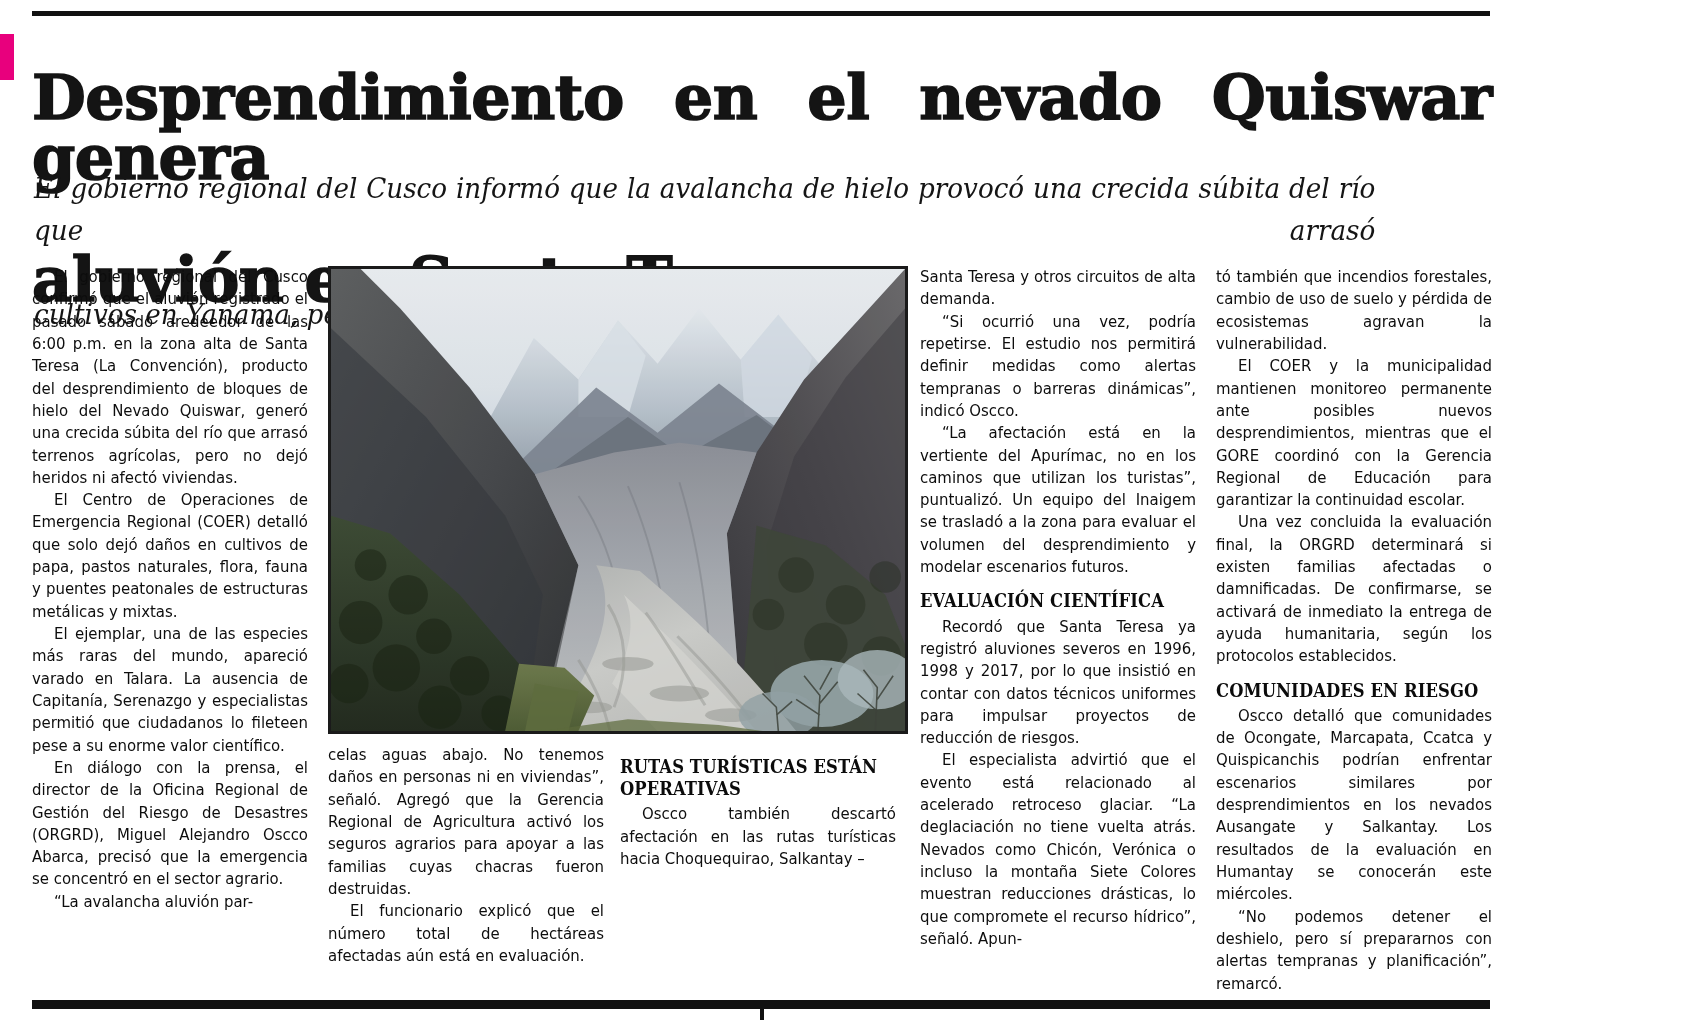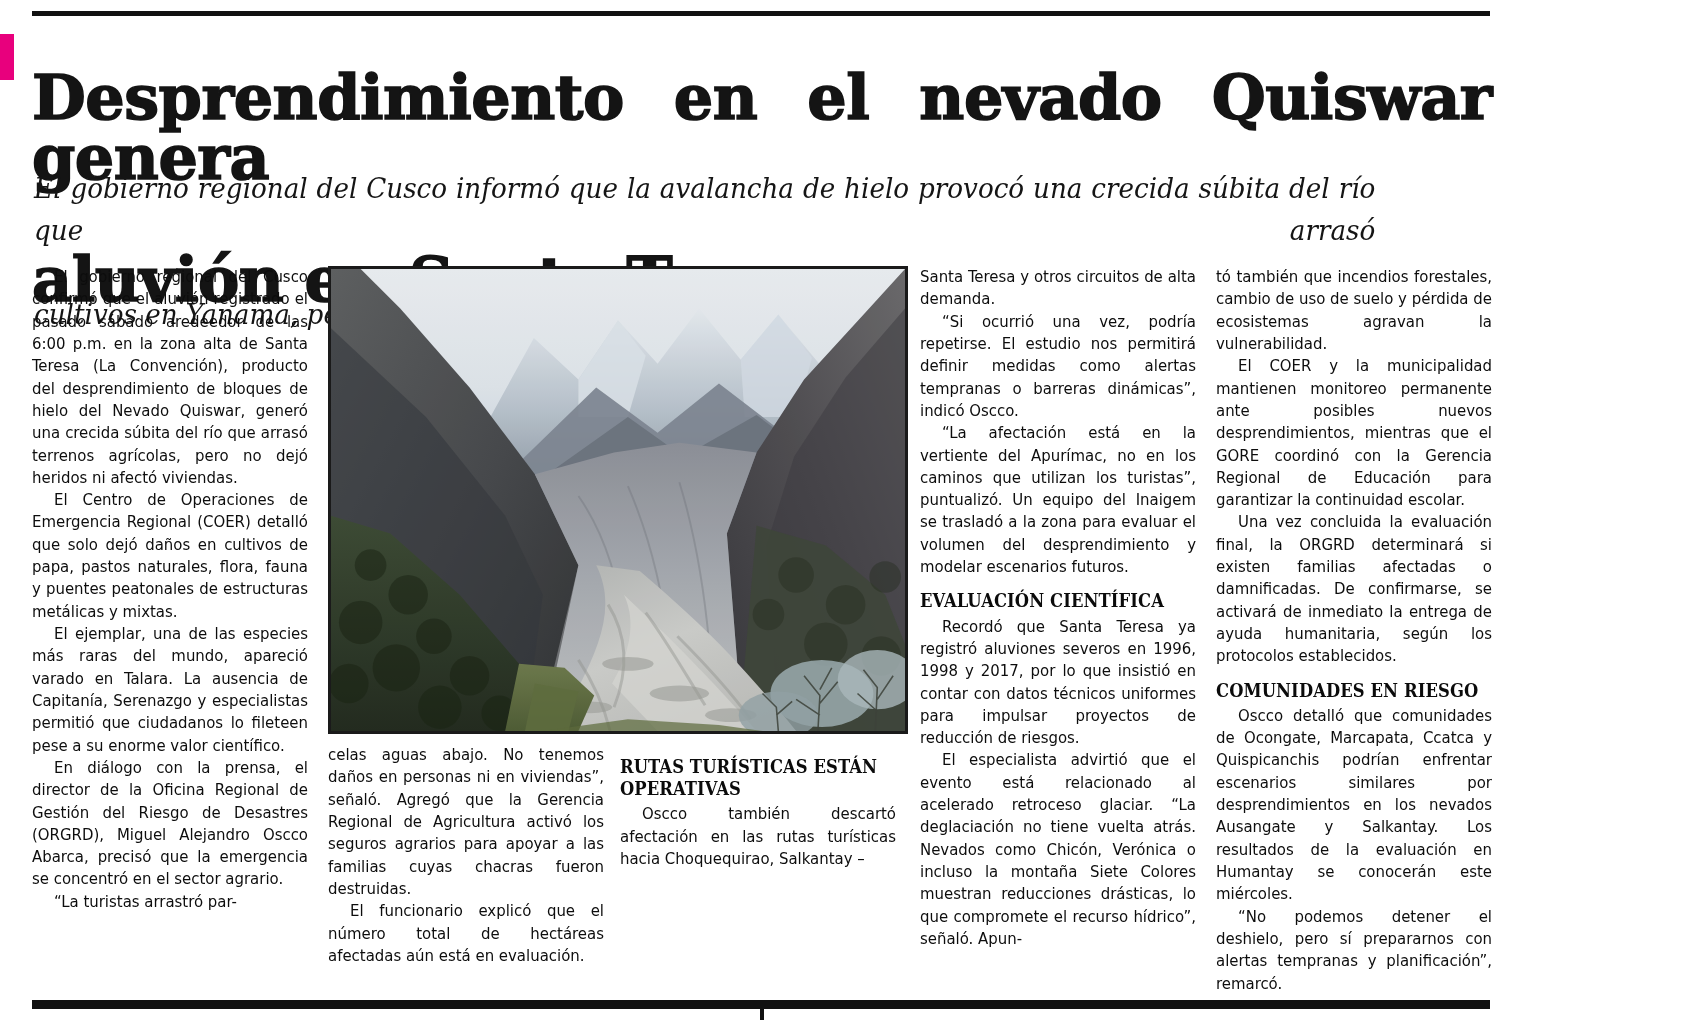--- a/index.html
+++ b/index.html
@@ -255,21 +255,21 @@
 
       <rect x="0" y="0" width="580" height="468" fill="#5b6068" opacity="0.05"></rect>
     </svg>
   </figure>
 
   <div class="col c1">
     <p>El gobierno regional del Cusco confirmó que el aluvión registrado el pasado sábado aredeedor de las 6:00 p.m. en la zona alta de Santa Teresa (La Convención), producto del desprendimiento de bloques de hielo del Nevado Quiswar, generó una crecida súbita del río que arrasó terrenos agrícolas, pero no dejó heridos ni afectó viviendas.</p>
     <p>El Centro de Operaciones de Emergencia Regional (COER) detalló que solo dejó daños en cultivos de papa, pastos naturales, flora, fauna y puentes peatonales de estructuras metálicas y mixtas.</p>
     <p>El ejemplar, una de las especies más raras del mundo, apareció varado en Talara. La ausencia de Capitanía, Serenazgo y especialistas permitió que ciudadanos lo fileteen pese a su enorme valor científico.</p>
     <p>En diálogo con la prensa, el director de la Oficina Regional de Gestión del Riesgo de Desastres (ORGRD), Miguel Alejandro Oscco Abarca, precisó que la emergencia se concentró en el sector agrario.</p>
-    <p>“La turistas arrastró par-</p>
+    <p>“La avalancha aluvión par-</p>
   </div>
 
   <div class="col c2">
     <p class="noindent">celas aguas abajo. No tenemos daños en personas ni en viviendas”, señaló. Agregó que la Gerencia Regional de Agricultura activó los seguros agrarios para apoyar a las familias cuyas chacras fueron destruidas.</p>
     <p>El funcionario explicó que el número total de hectáreas afectadas aún está en evaluación.</p>
   </div>
 
   <div class="col c3">
     <p class="subhead">RUTAS TURÍSTICAS ESTÁN OPERATIVAS</p>
     <p>Oscco también descartó afectación en las rutas turísticas hacia Choquequirao, Salkantay –</p>

